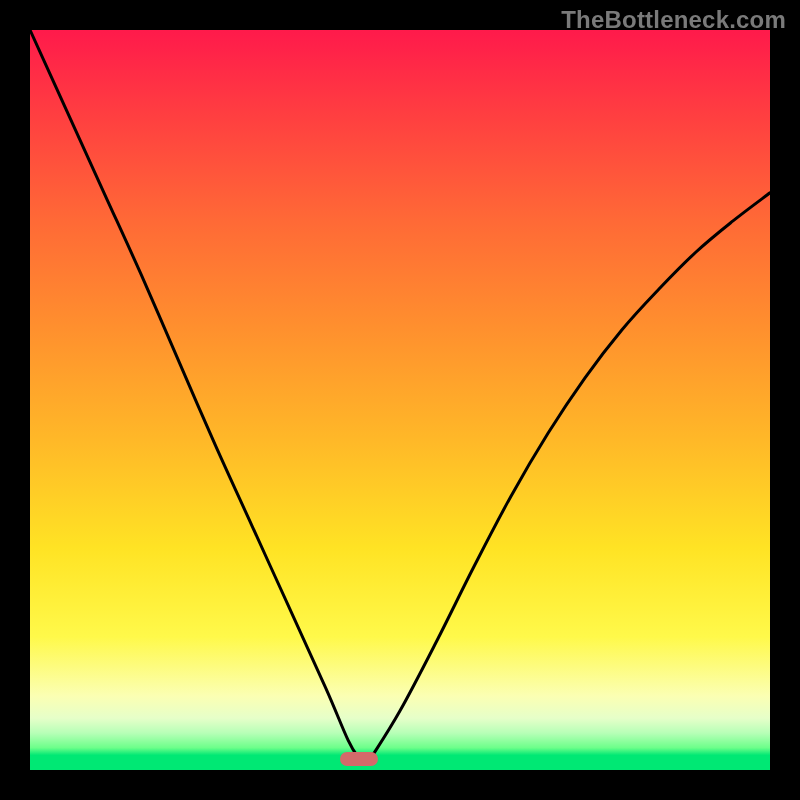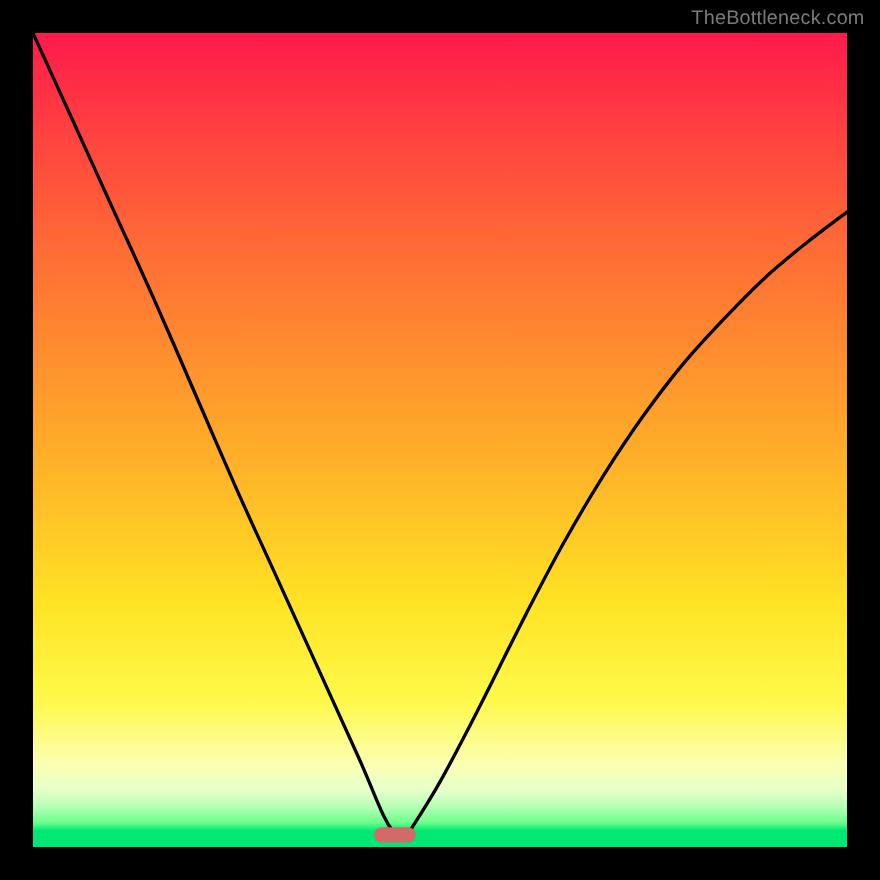--- a/index.html
+++ b/index.html
@@ -52,22 +52,22 @@
     height: 14px;
     border-radius: 7px;
     background: #d36a6a;
     transform: translate(-50%, -50%);
   }
   .watermark {
     position: absolute;
     top: 6px;
     right: 14px;
     color: #7a7a7a;
-    font-size: 18px;
-    font-weight: 400;
+    font-size: 24px;
+    font-weight: 700;
     letter-spacing: 0.2px;
     margin-left: 40px;
   }
 </style>
 </head>
 <body>
 
 <div class="stage">
   <div class="watermark">TheBottleneck.com</div>
   <div class="plot">

